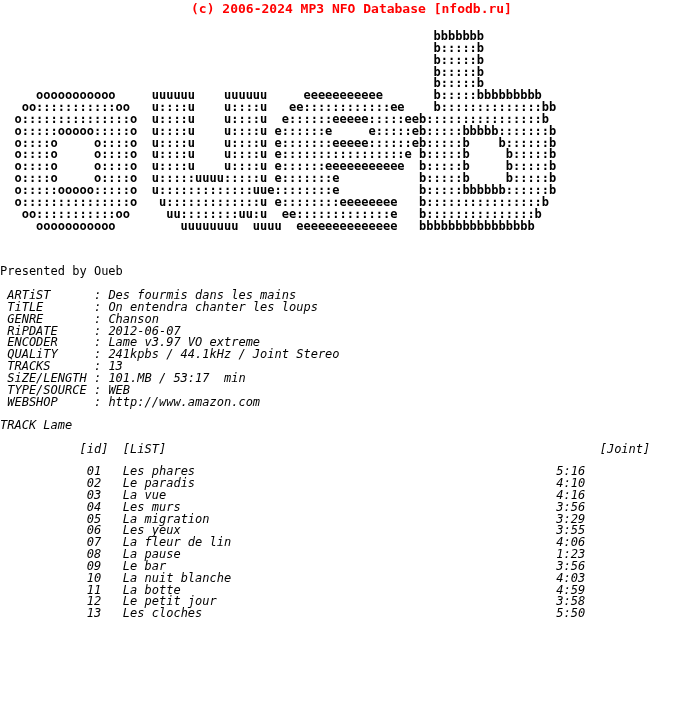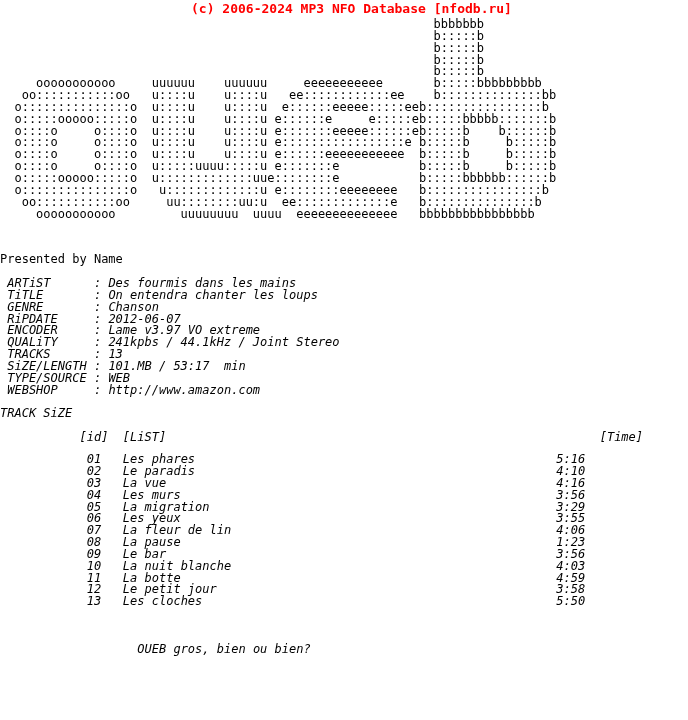--- a/index.html
+++ b/index.html
@@ -21,23 +21,23 @@
     line-height: 15px;
     white-space: pre;
     font-weight: bold;
     padding-top: 1px;
     padding-left: 15px;
   }
   .ascii-art {
     white-space: pre;
     font-size: 12px;
     line-height: 11.85px;
-    font-weight: normal;
+    font-weight: bold;
     color: #000000;
-    margin-top: 3px;
+    margin-top: 15px;
   }
   .title-line {
     white-space: pre;
     font-size: 12px;
     line-height: 11.85px;
     color: #000000;
   }
   .spacer-sm { height: 10px; }
   .spacer-md { height: 12px; }
   .block {
@@ -69,39 +69,39 @@
   o::::o     o::::o  u:::::uuuu:::::u e:::::::e           b:::::b     b:::::b
   o:::::ooooo:::::o  u:::::::::::::uue::::::::e           b:::::bbbbbb::::::b
   o:::::::::::::::o   u:::::::::::::u e::::::::eeeeeeee   b::::::::::::::::b
    oo:::::::::::oo     uu::::::::uu:u  ee:::::::::::::e   b:::::::::::::::b
      ooooooooooo         uuuuuuuu  uuuu  eeeeeeeeeeeeee   bbbbbbbbbbbbbbbb</pre>
 
   <div class="spacer-sm"></div>
 
   <div class="title-line"><span>             </span></div>
 
-  <div class="title-line">Presented by Name</div>
+  <div class="title-line">Presented by Oueb</div>
 
   <div class="spacer-md"></div>
 
   <div class="block" id="info-fields"><div><span> ARTiST      </span><span>: </span><span>Des fourmis dans les mains</span></div><div><span> TiTLE       </span><span>: </span><span>On entendra chanter les loups</span></div><div><span> GENRE       </span><span>: </span><span>Chanson</span></div><div><span> RiPDATE     </span><span>: </span><span>2012-06-07</span></div><div><span> ENCODER     </span><span>: </span><span>Lame v3.97 VO extreme</span></div><div><span> QUALiTY     </span><span>: </span><span>241kpbs / 44.1kHz / Joint Stereo</span></div><div><span> TRACKS      </span><span>: </span><span>13</span></div><div><span> SiZE/LENGTH </span><span>: </span><span>101.MB / 53:17  min</span></div><div><span> TYPE/SOURCE </span><span>: </span><span>WEB</span></div><div><span> WEBSHOP     </span><span>: </span><span>http://www.amazon.com</span></div></div>
 
   <div class="spacer-md"></div>
 
-  <div class="block"><span>TRACK SiZE</span></div>
+  <div class="block"><span>TRACK Lame</span></div>
 
   <div class="spacer-md"></div>
 
-  <div class="block" id="tracklist-columns"><div><span>           </span><span>[id]</span><span>  </span><span>[LiST]</span><span>                                                            </span><span>[Time]</span></div></div>
+  <div class="block" id="tracklist-columns"><div><span>           </span><span>[id]</span><span>  </span><span>[LiST]</span><span>                                                            </span><span>[Joint]</span></div></div>
 
   <div class="spacer-sm"></div>
 
   <div class="block" id="tracklist-rows"><div><span>            </span><span>01</span><span>   </span><span>Les phares                                                  </span><span>5:16</span></div><div><span>            </span><span>02</span><span>   </span><span>Le paradis                                                  </span><span>4:10</span></div><div><span>            </span><span>03</span><span>   </span><span>La vue                                                      </span><span>4:16</span></div><div><span>            </span><span>04</span><span>   </span><span>Les murs                                                    </span><span>3:56</span></div><div><span>            </span><span>05</span><span>   </span><span>La migration                                                </span><span>3:29</span></div><div><span>            </span><span>06</span><span>   </span><span>Les yeux                                                    </span><span>3:55</span></div><div><span>            </span><span>07</span><span>   </span><span>La fleur de lin                                             </span><span>4:06</span></div><div><span>            </span><span>08</span><span>   </span><span>La pause                                                    </span><span>1:23</span></div><div><span>            </span><span>09</span><span>   </span><span>Le bar                                                      </span><span>3:56</span></div><div><span>            </span><span>10</span><span>   </span><span>La nuit blanche                                             </span><span>4:03</span></div><div><span>            </span><span>11</span><span>   </span><span>La botte                                                    </span><span>4:59</span></div><div><span>            </span><span>12</span><span>   </span><span>Le petit jour                                               </span><span>3:58</span></div><div><span>            </span><span>13</span><span>   </span><span>Les cloches                                                 </span><span>5:50</span></div></div>
 
   <div class="spacer-md"></div>
 
 
   <div class="spacer-md"></div>
   <div class="spacer-md"></div>
 
-  <div class="block" id="release-notes-body"><div><span>                   </span><span>OUEB gros, bien ou bien?</span></div></div>
+  <div class="block" id="release-notes-body"><div><span>                   </span></div></div>
 
 </div>
 
 </body></html>

